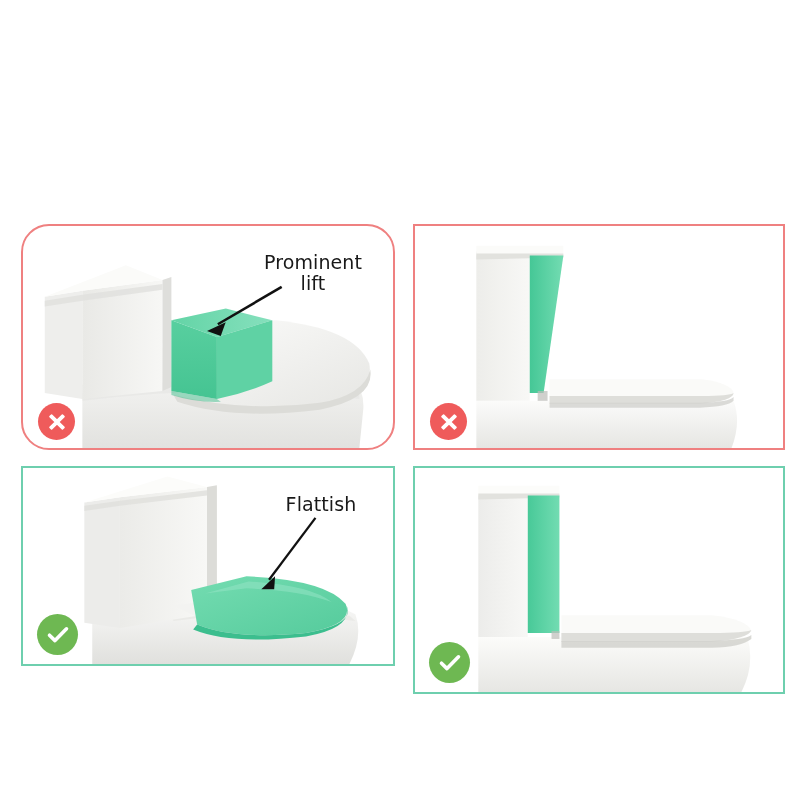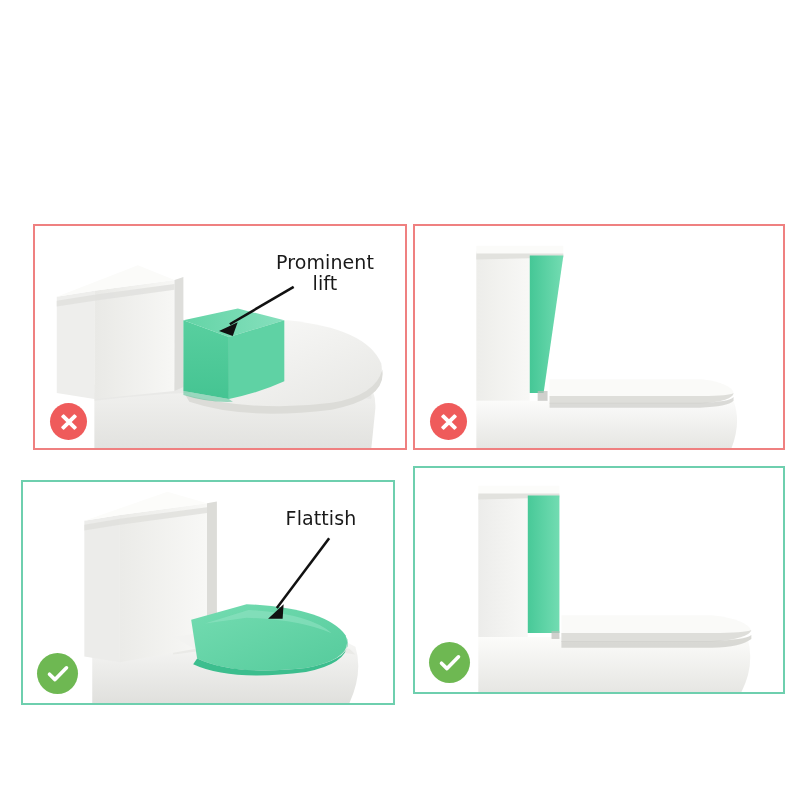--- a/index.html
+++ b/index.html
@@ -56,23 +56,23 @@
   }
   .panel {
     position: absolute;
     box-sizing: border-box;
     background: #ffffff;
     overflow: hidden;
   }
   .panel.bad  { border: 2px solid #ef8080; }
   .panel.good { border: 2px solid #6ecfae; }
 
-  .panel.tl { left: 12px;     top: 0;     width: 374px; height: 226px; }
+  .panel.tl { left: 0;     top: 0;     width: 374px; height: 226px; border-radius: 28px; }
   .panel.tr { left: 392px; top: 0;     width: 372px; height: 226px; }
-  .panel.bl { left: 0;     top: 256px; width: 374px; height: 225px; }
+  .panel.bl { left: 0;     top: 242px; width: 374px; height: 200px; }
   .panel.br { left: 392px; top: 242px; width: 372px; height: 228px; }
 
   .panel-art {
     position: absolute;
     left: 0; top: 0;
     width: 100%;
     height: 100%;
   }
 
   

